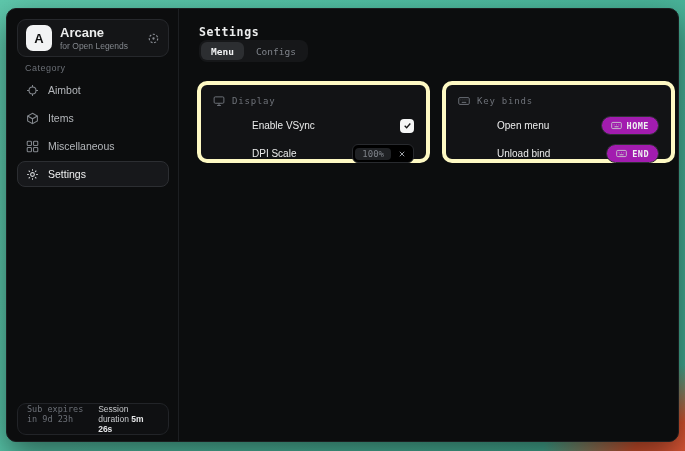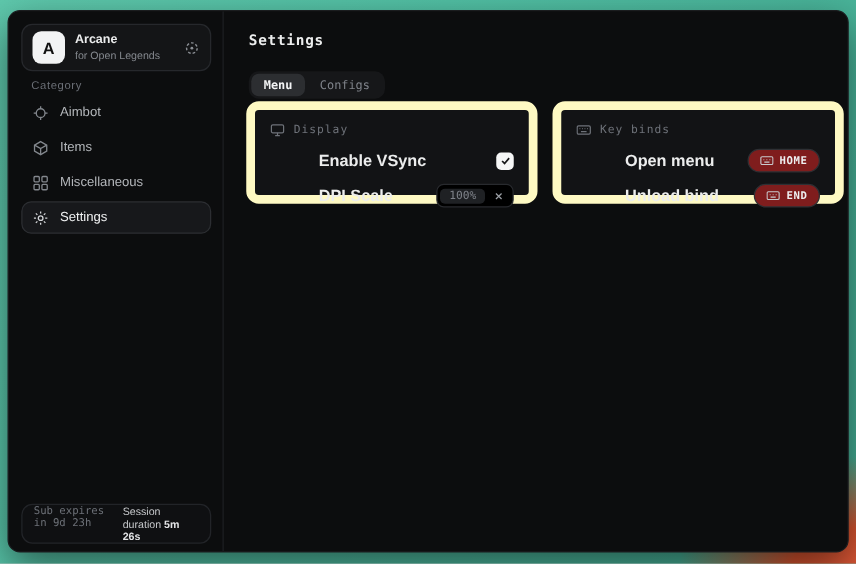--- a/index.html
+++ b/index.html
@@ -21,21 +21,21 @@
     position:absolute; left:10px; top:10px; width:152px; height:38px;
     background:#141517; border:1px solid #26282c; border-radius:9px;
     display:flex; align-items:center; padding:0 8px; gap:8px;
   }
   .logo {
     width:26px; height:26px; border-radius:7px; background:#f2f3f4; color:#111;
     display:flex; align-items:center; justify-content:center;
     font-weight:bold; font-size:13px; flex:0 0 26px;
   }
   .app-meta { flex:1; line-height:1.25; }
-  .app-name { color:#eceded; font-size:10px; font-weight:bold; }
+  .app-name { color:#eceded; font-size:13px; font-weight:bold; }
   .app-tagline { color:#84888e; font-size:8.5px; }
   .badge-btn { color:#8b8f95; display:flex; }
   .category { position:absolute; left:18px; top:54px; color:#6b6f76; font-size:9px;
     font-family:Liberation Sans, sans-serif; letter-spacing:.5px; }
   .nav { position:absolute; left:10px; top:68px; width:152px; display:flex; flex-direction:column; gap:2px; }
   .nav-item {
     height:26px; display:flex; align-items:center; gap:9px; padding:0 8px;
     border:1px solid transparent; border-radius:8px; color:#b4b7bb; font-size:10.5px; cursor:pointer;
   }
   .nav-item .nav-icon { color:#83878d; display:flex; }
@@ -49,53 +49,53 @@
   .sub-expiry { color:#6c7077; font-size:8.5px; font-family:"DejaVu Sans Mono", monospace; }
   .session { color:#c7c9cc; font-size:8.5px; }
   .session b { color:#e4e5e7; font-weight:bold; }
   
   .main { position:relative; flex:1; }
   .page-title {
     position:absolute; left:20px; top:16px; color:#eceded; font-size:11.5px; font-weight:bold;
     font-family:"DejaVu Sans Mono", monospace; letter-spacing:.6px;
   }
   .tab-group {
-    position:absolute; left:20px; top:48px; height:22px; display:flex; align-items:center;
+    position:absolute; left:20px; top:31px; height:22px; display:flex; align-items:center;
     background:#161719; border-radius:8px; padding:2px; gap:2px;
   }
   .tab {
     height:18px; display:flex; align-items:center; padding:0 10px; border-radius:6px;
     color:#7f838a; font-size:9.5px; font-family:"DejaVu Sans Mono", monospace; cursor:pointer;
   }
   .tab.active { background:#2c2e31; color:#f2f3f4; font-weight:bold; }
   .cards { position:absolute; left:18px; top:72px; display:flex; gap:12px; }
   .card {
-    width:233px; height:82px; background:#121315; border:7px solid #fef9c3;
+    width:233px; height:82px; background:#121315; border:4px solid #fef9c3;
     border-radius:10px; padding:10px 12px;
   }
   .card-head { display:flex; align-items:center; gap:7px; color:#6e7279;
     font-family:"DejaVu Sans Mono", monospace; font-size:9px; letter-spacing:.8px; }
   .card-row { display:flex; align-items:center; justify-content:space-between; margin-top:9px; height:19px; }
-  .row-label { color:#eceded; font-size:13px; font-weight:bold;padding-left:39px; }
+  .row-label { color:#eceded; font-size:10px; font-weight:normal;padding-left:39px; }
   .checkbox {
     width:14px; height:14px; border-radius:4px; background:#f5f6f6; color:#17181a;
     display:flex; align-items:center; justify-content:center; cursor:pointer;
   }
   .dpi-input {
     height:19px; display:flex; align-items:center; gap:7px; padding:2px 7px 2px 2px;
     background:#000000; border:1px solid #282a2e; border-radius:6px; cursor:text;
   }
   .dpi-value {
     background:#1f2124; border-radius:4px; padding:1px 7px; color:#7e8289;
     font-size:9px; font-family:"DejaVu Sans Mono", monospace;
   }
   .dpi-clear { color:#9b9fa5; display:flex; cursor:pointer; }
   .keycap {
     height:19px; display:flex; align-items:center; gap:5px; padding:0 9px;
-    background:#7f1d1d; border:1px solid #2e3034; border-radius:10px; cursor:pointer;
+    background:#a21caf; border:1px solid #2e3034; border-radius:10px; cursor:pointer;
   }
   .keycap .key-icon { color:#c9cbce; display:flex; }
   .key-label { color:#eef0f1; font-size:8.5px; font-weight:bold;
     font-family:"DejaVu Sans Mono", monospace; letter-spacing:.5px; }
   svg { display:block; }
 </style>
 </head>
 <body>
 
 <div class="stage">

